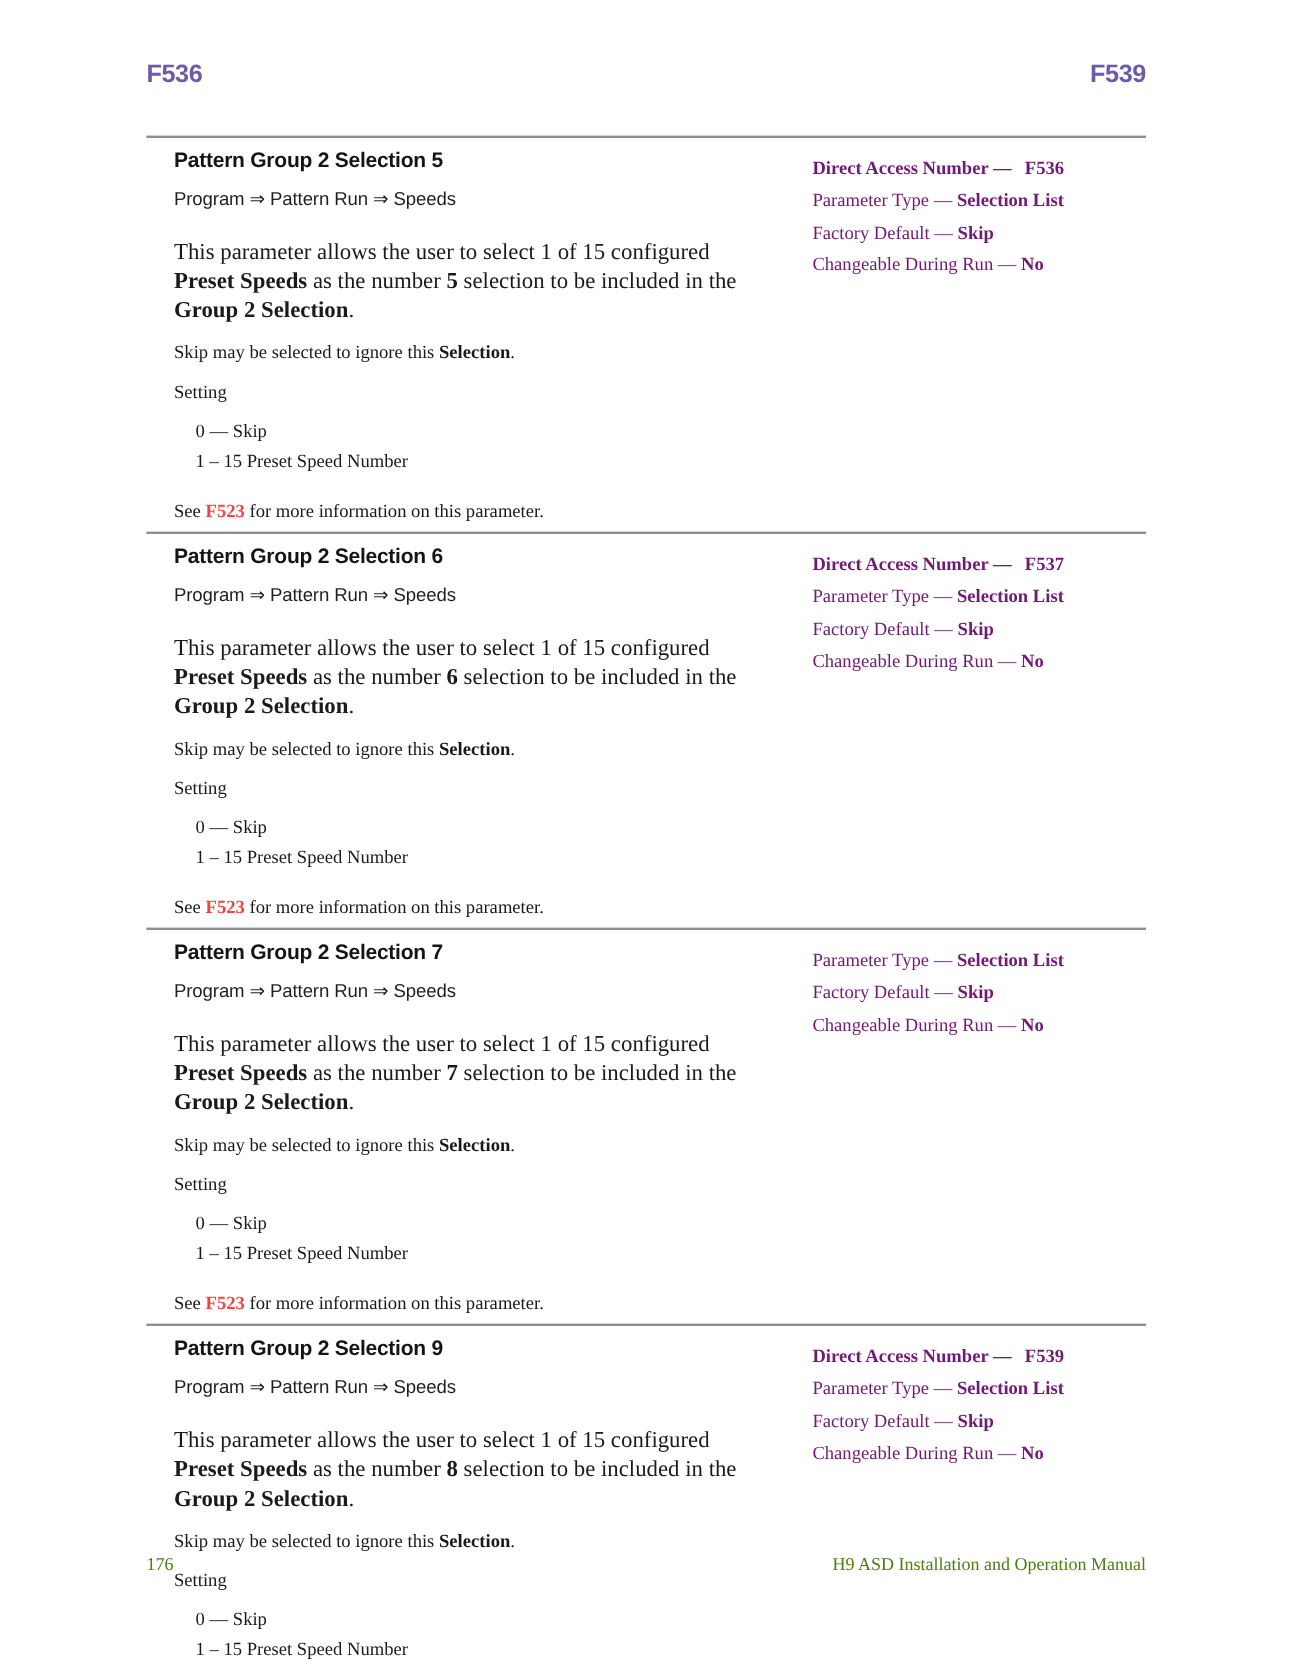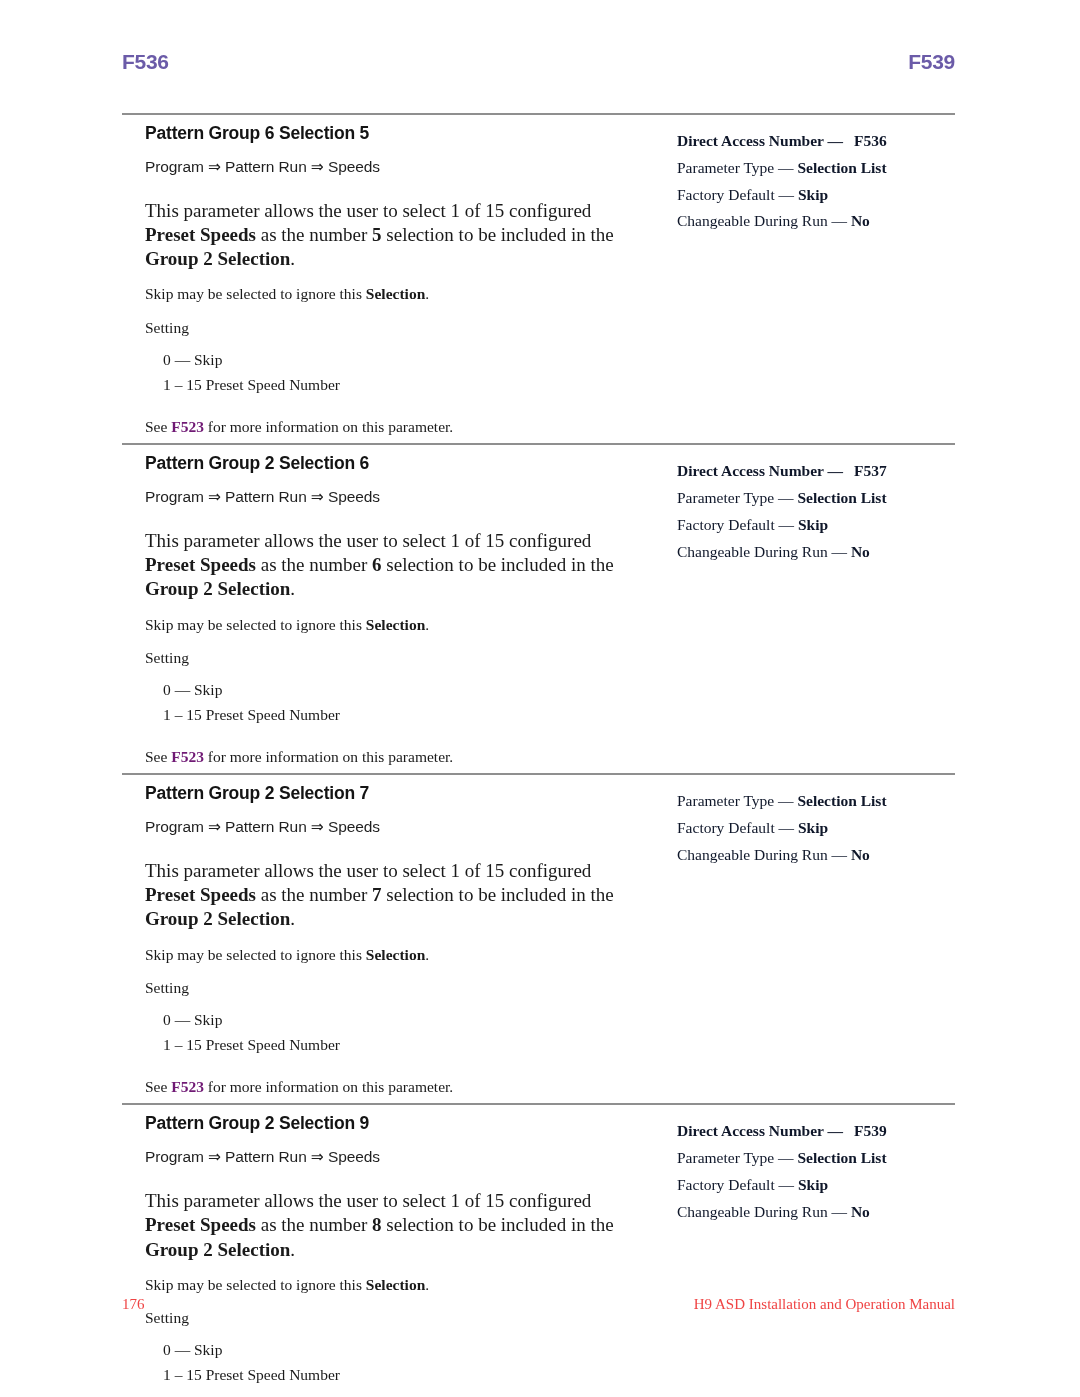--- a/index.html
+++ b/index.html
@@ -123,65 +123,65 @@
     font-size: 15.5px;
     line-height: 1.62;
     padding-left: 18px;
   }
   .param-see {
     font-size: 15.5px;
     line-height: 1.3;
     margin: 20px 0 0 0;
   }
   .xref {
-    color: #701a75;
+    color: #ef4444;
     font-weight: bold;
   }
   b, .b { font-weight: bold; }
 
   
   .meta-line {
     font-size: 15.5px;
     line-height: 1.73;
     white-space: nowrap;
-    color: #0f172a;
+    color: #701a75;
   }
   .meta-line.bold-all { font-weight: bold; }
   .meta-gap { display: inline-block; width: 11px; }
 
   
   .footer {
     position: absolute;
     left: 122px;
     top: 1296px;
     width: 833px;
     display: flex;
     justify-content: space-between;
     align-items: flex-start;
     font-size: 15px;
-    color: #ef4444;
+    color: #4d7c0f;
   }
 </style>
 </head>
 <body>
 
 <div class="page">
 
   <div class="running-head">
     <span>F536</span>
     <span>F539</span>
   </div>
 
   <div class="content">
 
   <div class="param-section">
         <div class="rule"></div>
         <div class="param-row">
           <div class="col-left">
-            <div class="param-title">Pattern Group 6 Selection 5</div>
+            <div class="param-title">Pattern Group 2 Selection 5</div>
             <div class="param-path">Program ⇒ Pattern Run ⇒ Speeds</div>
             <p class="param-desc">This parameter allows the user to select 1 of 15 configured <b>Preset Speeds</b> as the number <b>5</b> selection to be included in the <b>Group 2 Selection</b>.</p>
             <p class="param-skip">Skip may be selected to ignore this <b>Selection</b>.</p>
             <p class="param-setting-label">Setting</p>
             <ul class="setting-list">
               <li>0 — Skip</li>
               <li>1 – 15 Preset Speed Number</li>
             </ul>
             <p class="param-see">See <span class="xref">F523</span> for more information on this parameter.</p>
           </div>

